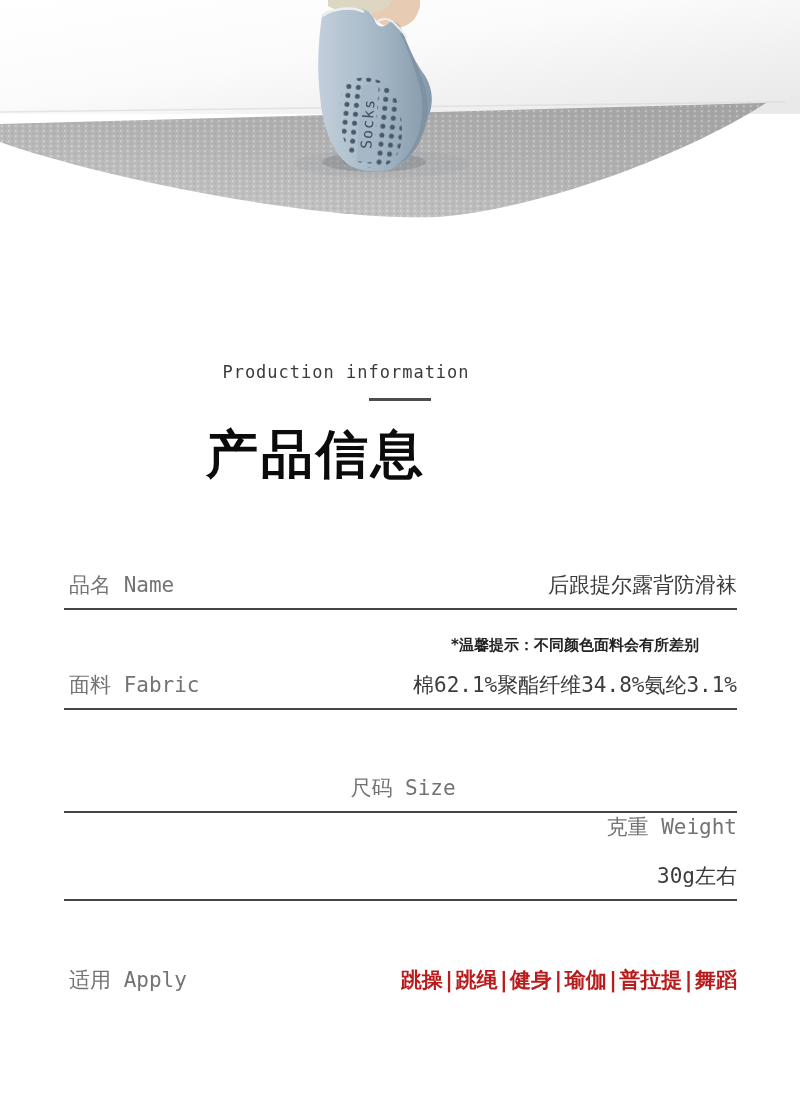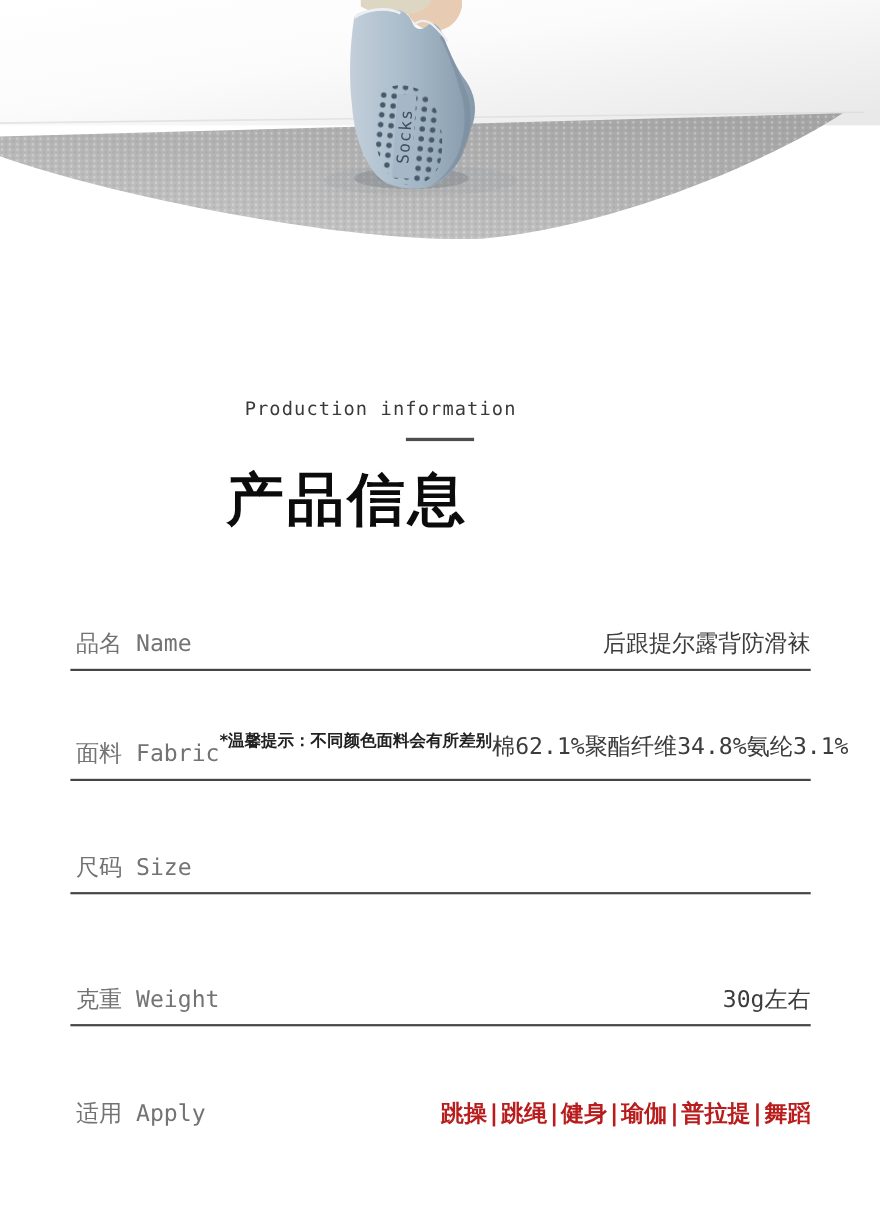--- a/index.html
+++ b/index.html
@@ -43,34 +43,34 @@
     font-family: "DejaVu Sans Mono", "Liberation Mono", monospace;
   }
   .prow {
     display: flex; justify-content: space-between; align-items: flex-end;
     border-bottom: 2px solid #454545;
     padding-bottom: 9px;
     box-sizing: border-box;
   }
   .prow.r1 { height: 70px; }
   .prow.r2 { height: 100px; }
-  .prow.r3 { height: 103px; }
-  .prow.r4 { height: 120px; }
+  .prow.r3 { height: 103px; justify-content: center; }
+  .prow.r4 { height: 88px; flex-direction: column; }
   .prow.r5 { height: 103px; }
   .prow.r6 { height: 102px; border-bottom: none; }
   .plabel {
     font-size: 21px; color: #737373; font-weight: 500;
     padding-left: 5px; white-space: nowrap;
   }
   .pvalue {
     font-size: 21px; color: #3c3c3c; font-weight: 500;
     text-align: right; white-space: nowrap;
   }
   .pvalue.strong { font-weight: 700; color: #b91c1c; }
-  .vcell { display: flex; flex-direction: row; align-items: flex-start; }
+  .vcell { display: flex; flex-direction: column; align-items: center; }
   .pnote {
     font-size: 15px; font-weight: 700; color: #222222;
     margin-bottom: 16px; white-space: nowrap;
     font-family: "DejaVu Sans", "Liberation Sans", sans-serif;
   }
 </style>
 </head>
 <body>
 
 <div class="hero">

